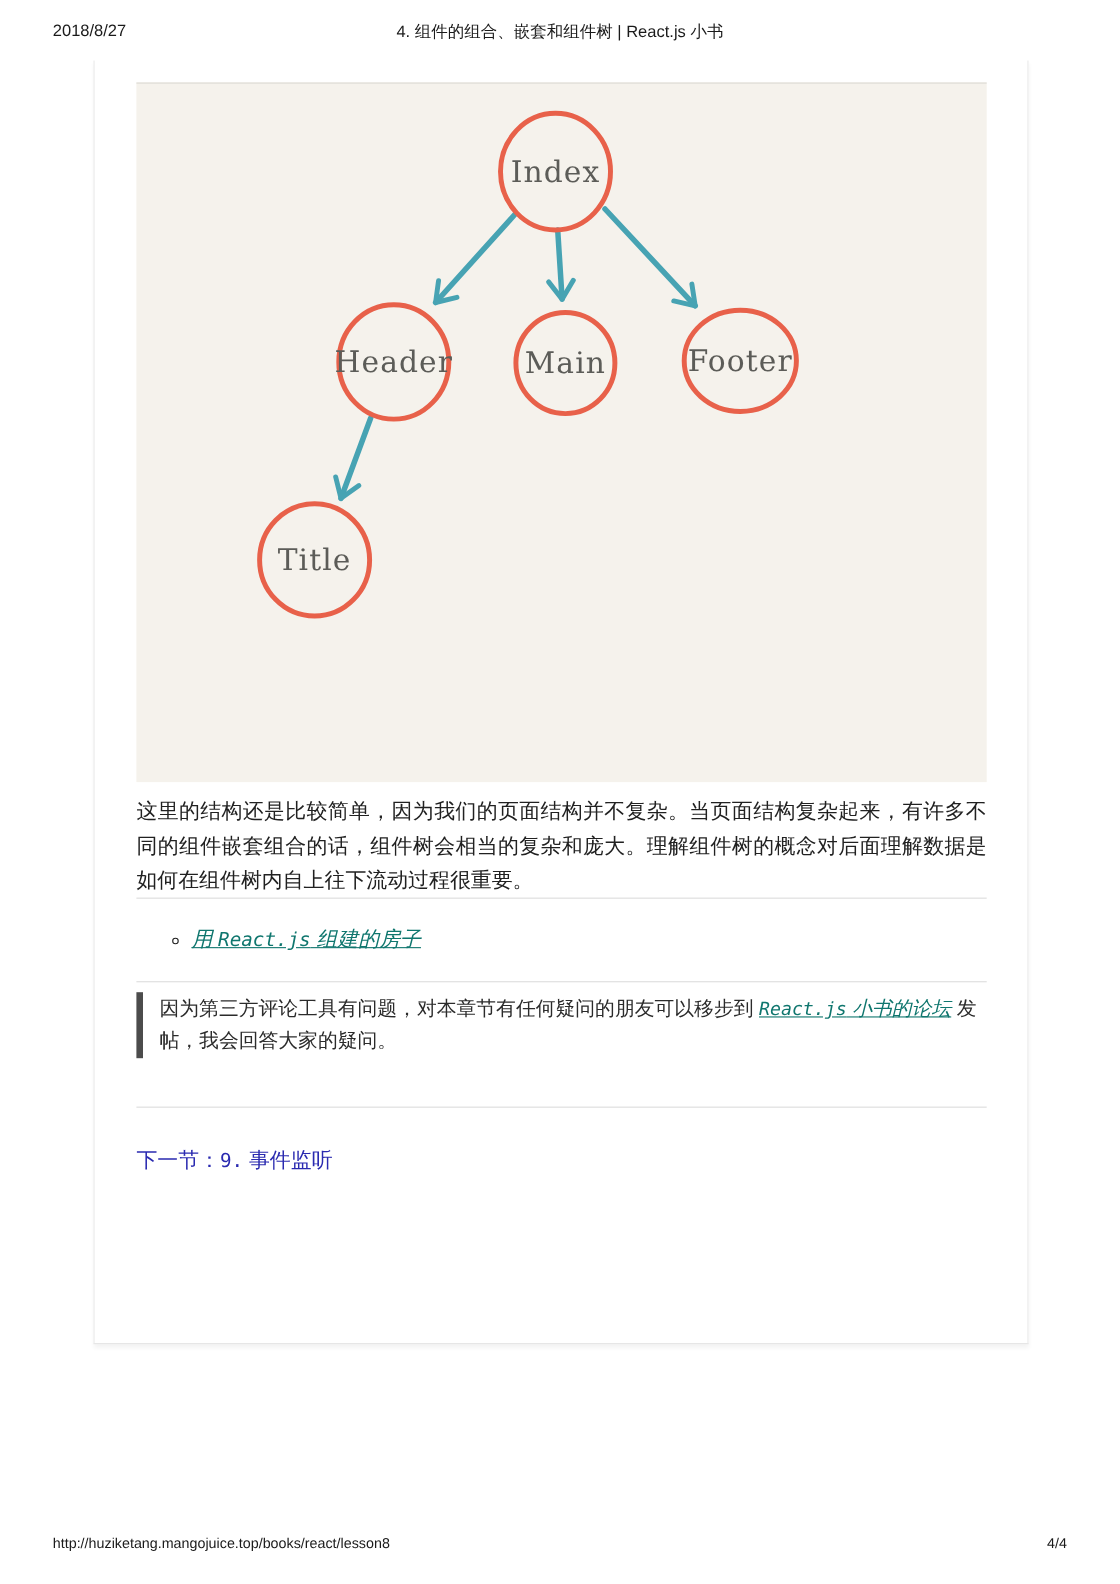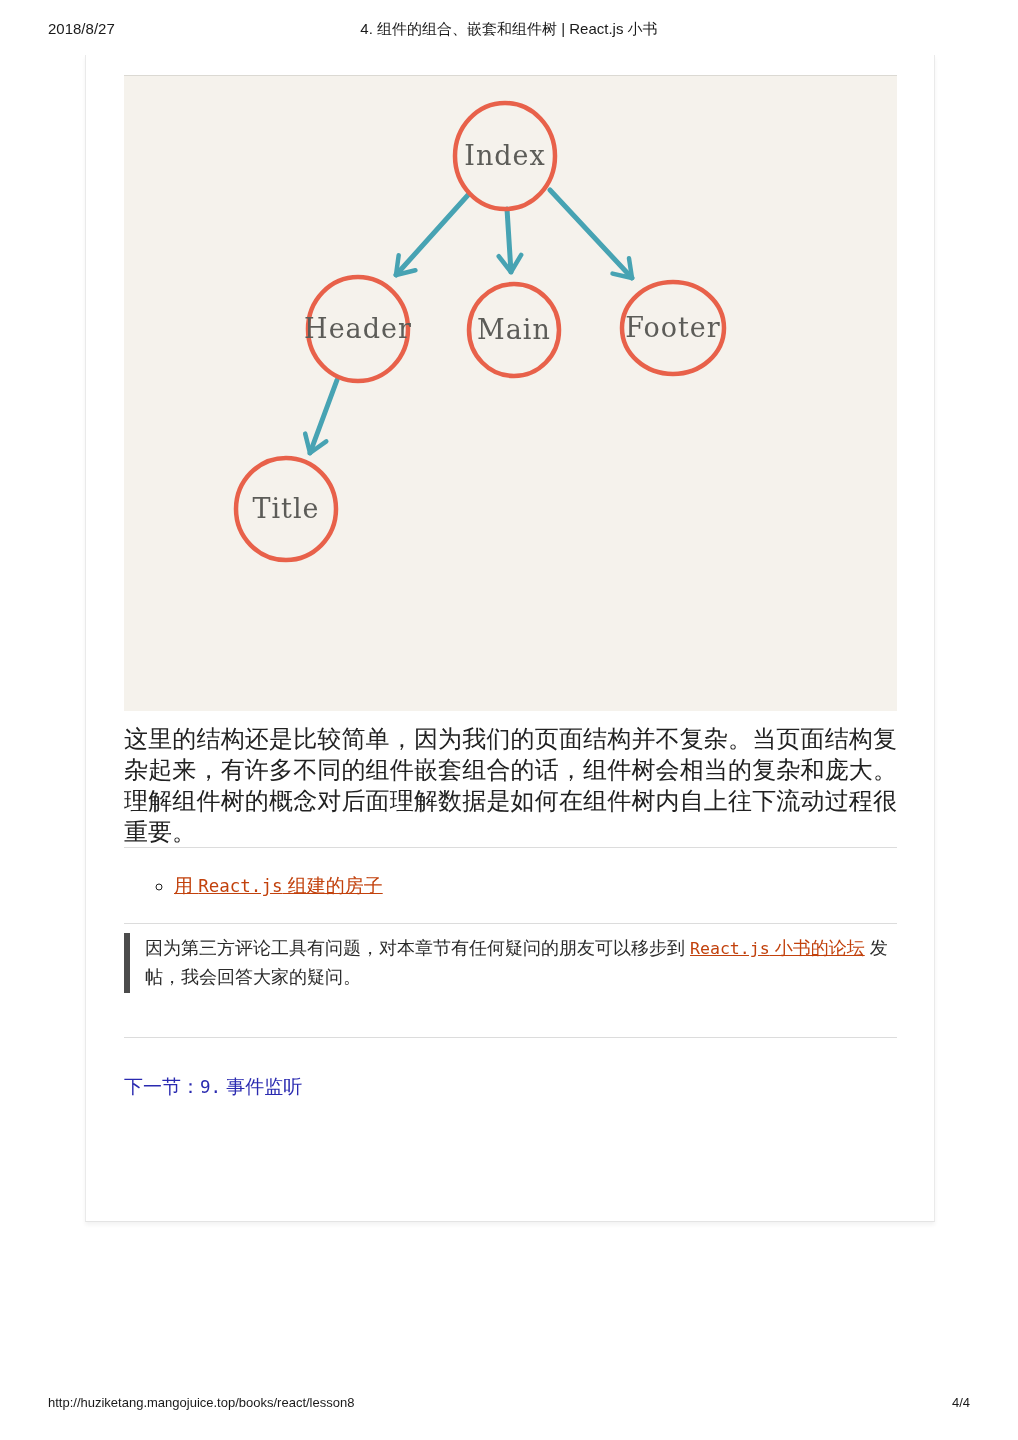--- a/index.html
+++ b/index.html
@@ -45,41 +45,41 @@
   }
   .figure svg { display: block; }
   .node-label {
     font-family: "DejaVu Serif", serif;
     font-size: 27px; fill: #5c5c58; letter-spacing: 1px;
   }
 
   
   .para {
     margin-top: 12px;
-    font-size: 24px; line-height: 31px; color: #212121;
+    font-size: 19px; line-height: 31px; color: #212121;
     text-align: justify;
   }
   h3.exercises {
     margin-top: 31px; margin-bottom: 9px;
     font-size: 22px; font-weight: 400; color: #565656;
   }
   hr.rule {
     border: none; border-top: 1px solid #dcdcdc;
     height: 0; margin: 0;
   }
   ul.exercise-list {
     margin: 22px 0 21px 0;
     padding-left: 50px;
     list-style: circle;
   }
   ul.exercise-list li {
     font-size: 19px; line-height: 31px; color: #212121;
   }
   a.link {
-    color: #c2410c; text-decoration: underline; cursor: pointer;
+    color: #0f766e; text-decoration: underline; cursor: pointer; font-style: italic;
   }
   a.link-plain {
     color: #2a2ab0; text-decoration: none; cursor: pointer;
   }
   .mono {
     font-family: "DejaVu Sans Mono", monospace;
     font-size: 0.92em;
   }
   blockquote.note {
     margin-top: 9px;

